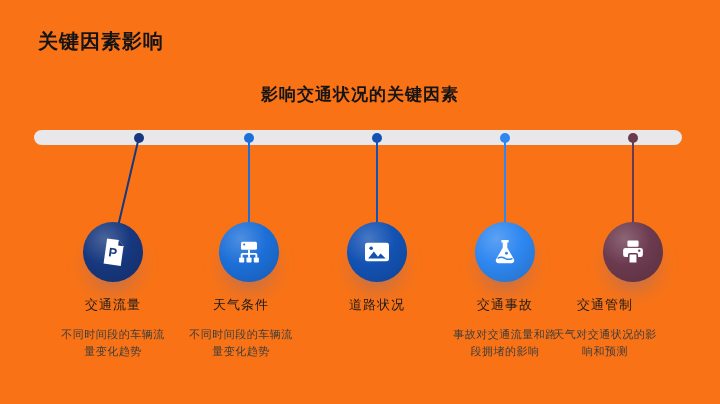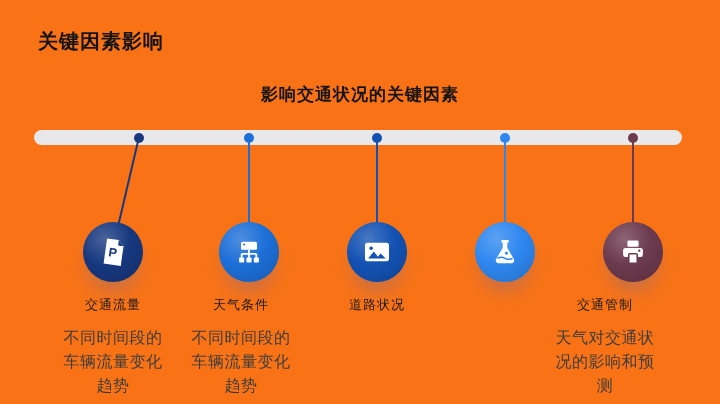--- a/index.html
+++ b/index.html
@@ -45,21 +45,21 @@
   }
   .icon{width:32px;height:32px;display:block;position:relative;z-index:1;}
 
   .textblock{
     position:absolute;top:296px;width:130px;text-align:center;
   }
   .item-title{
     font-size:13px;font-weight:normal;color:#1a1a1a;letter-spacing:1px;margin-bottom:6px;
   }
   .item-desc{
-    font-size:16px;color:#3d3d3d;line-height:1.5;letter-spacing:0.5px;
+    font-size:11px;color:#3d3d3d;line-height:1.5;letter-spacing:0.5px;
     width:104px;margin:12px auto;
   }
 </style>
 </head>
 <body>
 
 <div class="slide">
 
   <div class="page-title">关键因素影响</div>
   <div class="subtitle">影响交通状况的关键因素</div>
@@ -112,20 +112,24 @@
 
   <span class="dot" style="left: 500px; background: rgb(46, 135, 240);"></span>
   <span class="connector" style="left: 503.8px; background: rgb(46, 135, 240);"></span>
   <div class="circle" style="left: 475px; background: rgb(46, 135, 240);">
     <svg class="icon" viewBox="0 0 24 24">
       <path fill="#ffffff" d="M9.3 3 h5.4 v1.9 h-1 v3.9 l5 8.7 c0.7 1.3 -0.2 2.9 -1.7 2.9 H7 c-1.5 0 -2.4 -1.6 -1.7 -2.9 l5 -8.7 V4.9 h-1 z"></path>
       <circle cx="13.1" cy="12.9" r="1.1" fill="#2E87F0"></circle>
       <path fill="none" stroke-width="1.1" d="M6.4 16.7 c1.9 -1.1 3.7 -1.1 5.6 0 s3.7 1.1 5.6 0" stroke="#2E87F0"></path>
     </svg>
   </div>
+  <div class="textblock" style="left:440px">
+    <div class="item-title">交通事故</div>
+    <div class="item-desc">事故对交通流量和路段拥堵的影响</div>
+  </div>
 
   <span class="dot" style="left: 628px; background: rgb(108, 58, 78);"></span>
   <span class="connector" style="left: 631.8px; background: rgb(108, 58, 78);"></span>
   <div class="circle" style="left: 603px; background: rgb(108, 58, 78);">
     <svg class="icon" viewBox="0 0 24 24">
       <rect x="7.8" y="3.4" width="8.4" height="4.6" rx="0.9" fill="#ffffff"></rect>
       <rect x="4.6" y="9" width="14.8" height="6.8" rx="1.7" fill="#ffffff"></rect>
       <circle cx="16.7" cy="11" r="0.9" fill="#6C3A4E"></circle>
       <rect x="8.8" y="13.3" width="6.4" height="7.2" rx="0.9" fill="#ffffff" stroke-width="1.2" stroke="#6C3A4E"></rect>
     </svg>

